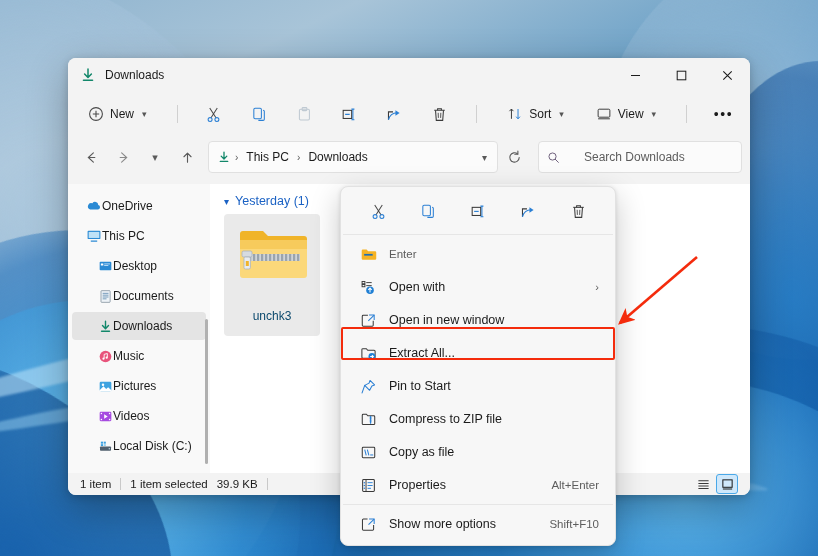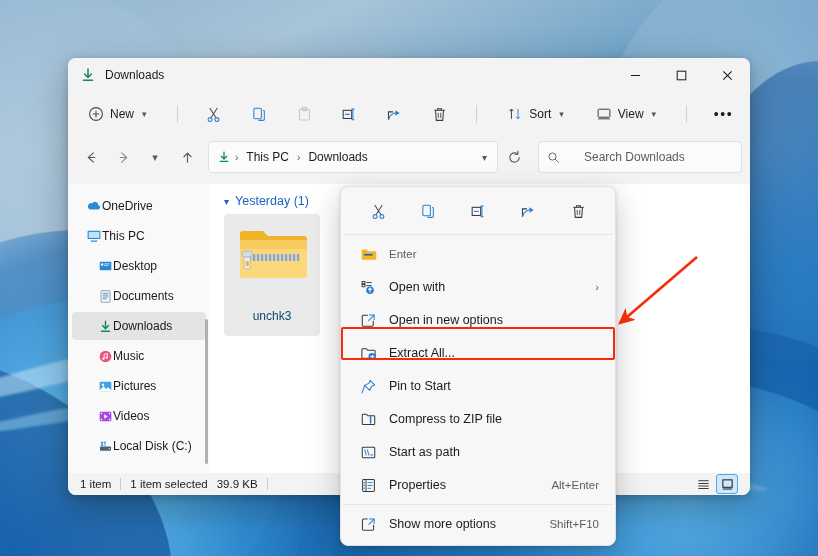--- a/index.html
+++ b/index.html
@@ -543,21 +543,21 @@
     </div>
 
     <div class="ctx-item">
       <span class="ctx-ic">
         <svg width="17" height="17" viewBox="0 0 18 18">
           <path d="M8.4 3.4 H3.4 a1 1 0 0 0 -1 1 V14 a1 1 0 0 0 1 1 H13 a1 1 0 0 0 1 -1 V9.2" fill="none" stroke="#3a3a3a" stroke-width="1.1"></path>
           <path d="M9.6 3.2 H15 V8.6" fill="none" stroke="#2a7fd4" stroke-width="1.1"></path>
           <path d="M15 3.2 L8.8 9.4" stroke="#2a7fd4" stroke-width="1.1"></path>
         </svg>
       </span>
-      <span class="ctx-label">Open in new options</span>
+      <span class="ctx-label">Open in new window</span>
       <span class="ctx-accel"></span>
     </div>
 
     <div class="ctx-item">
       <span class="ctx-ic">
         <svg width="17" height="17" viewBox="0 0 18 18">
           <path d="M2 5 a1.1 1.1 0 0 1 1.1 -1.1 h3.6 l1.5 1.7 h6.7 a1.1 1.1 0 0 1 1.1 1.1 v6.2 a1.1 1.1 0 0 1 -1.1 1.1 H3.1 A1.1 1.1 0 0 1 2 12.9 Z" fill="none" stroke="#3a3a3a" stroke-width="1.1"></path>
           <circle cx="12.6" cy="12.2" r="3.6" fill="#1f7fd4"></circle>
           <path d="M10.8 12.2 L14 12.2 M12.6 10.6 L14.2 12.2 L12.6 13.8" fill="none" stroke="#ffffff" stroke-width="1.1"></path>
         </svg>
@@ -590,21 +590,21 @@
     </div>
 
     <div class="ctx-item">
       <span class="ctx-ic">
         <svg width="17" height="17" viewBox="0 0 18 18">
           <rect x="2.4" y="3.4" width="13.2" height="11.2" rx="1" fill="none" stroke="#3a3a3a" stroke-width="1.1"></rect>
           <path d="M5 6 L6.6 12 M7.8 6 L9.4 12" stroke="#2a7fd4" stroke-width="1.1"></path>
           <path d="M10.8 11.6 h3.2" stroke="#2a7fd4" stroke-width="1.1"></path>
         </svg>
       </span>
-      <span class="ctx-label">Start as path</span>
+      <span class="ctx-label">Copy as file</span>
       <span class="ctx-accel"></span>
     </div>
 
     <div class="ctx-item">
       <span class="ctx-ic">
         <svg width="17" height="17" viewBox="0 0 18 18">
           <rect x="2.8" y="2.6" width="12.4" height="12.8" rx="1" fill="none" stroke="#3a3a3a" stroke-width="1.1"></rect>
           <path d="M6.4 2.6 L6.4 15.4" stroke="#3a3a3a" stroke-width="1"></path>
           <circle cx="4.6" cy="6" r="0.8" fill="#2a7fd4"></circle>
           <circle cx="4.6" cy="9" r="0.8" fill="#2a7fd4"></circle>

